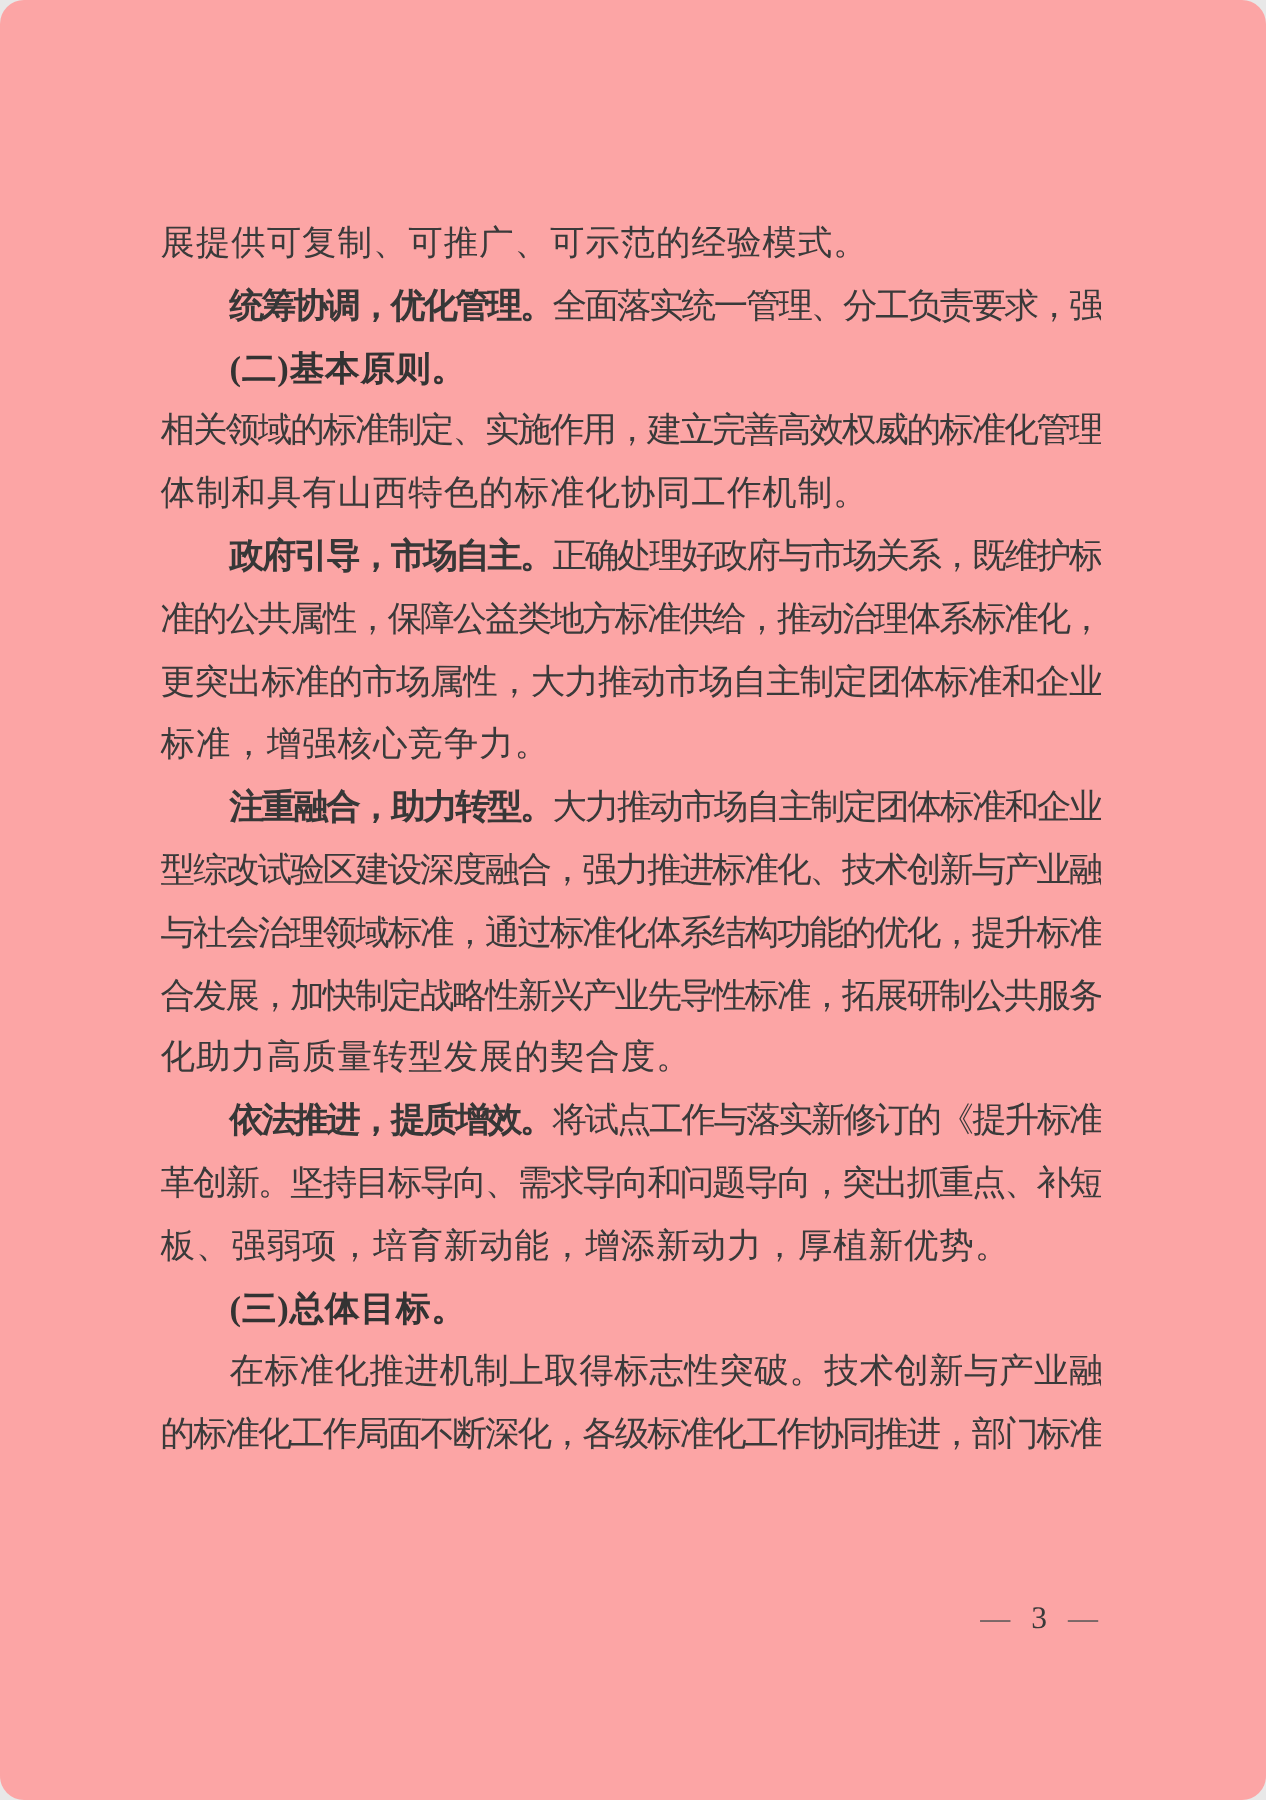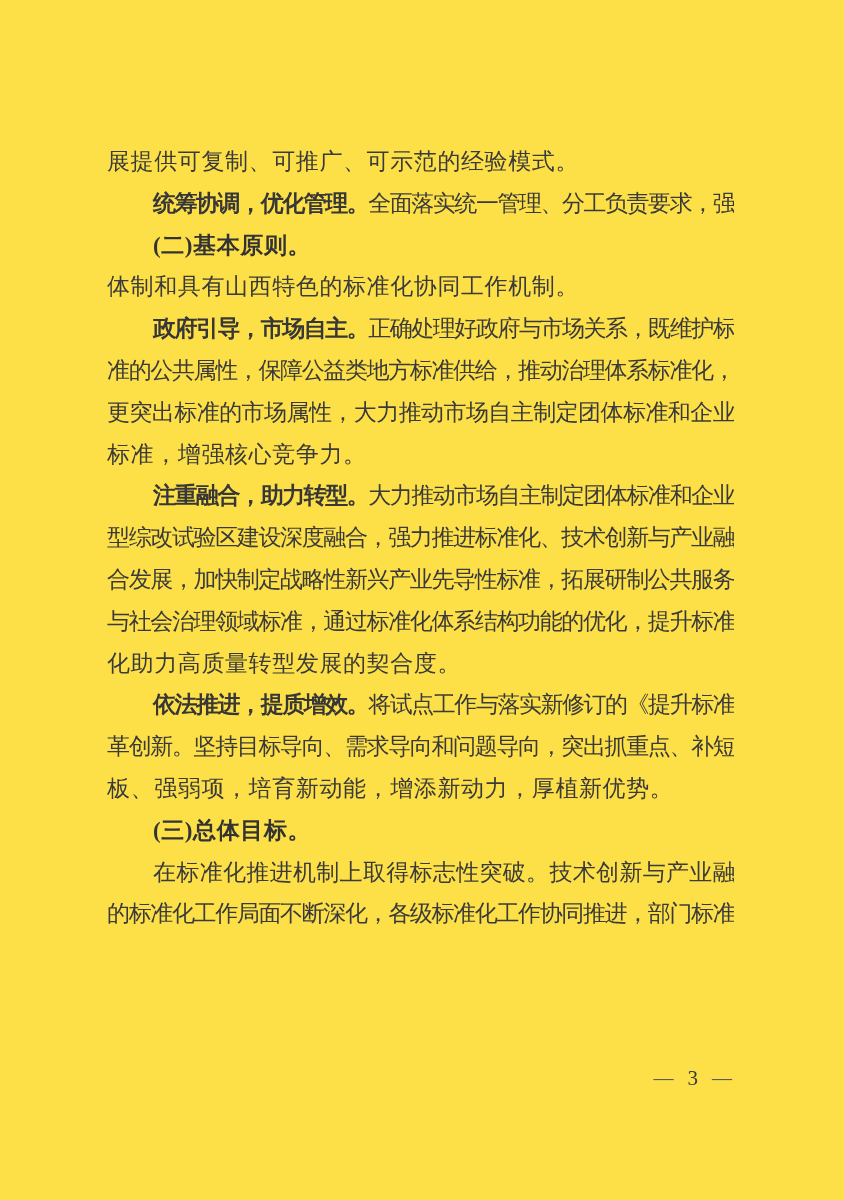--- a/index.html
+++ b/index.html
@@ -4,24 +4,25 @@
 <style>
   html, body {
     margin: 0;
     padding: 0;
     background: #e8e8e8;
   }
   .page {
     position: relative;
     width: 844px;
     height: 1200px;
-    background: #fde047;
+    background: #fca5a5;
     font-family: "Liberation Serif", "DejaVu Serif", serif;
     overflow: hidden;
     margin: 0 auto;
+    border-radius: 16px;
   }
   .text-block {
     position: absolute;
     left: 107px;
     top: 141px;
     width: 627px;
   }
   .line {
     height: 41.8px;
     line-height: 41.8px;
@@ -71,29 +72,30 @@
 </style>
 </head>
 <body>
 
 <div class="page">
 
   <div class="text-block">
       <div class="line"><span class="seg-body">展提供可复制、可推广、可示范的经验模式。</span></div>
       <div class="line indent fill"><span class="seg-lead">统筹协调，优化管理。</span><span class="seg-body">全面落实统一管理、分工负责要求，强</span></div>
       <div class="line indent"><span class="seg-heading">(二)基本原则。</span></div>
+      <div class="line fill"><span class="seg-body">相关领域的标准制定、实施作用，建立完善高效权威的标准化管理</span></div>
       <div class="line"><span class="seg-body">体制和具有山西特色的标准化协同工作机制。</span></div>
       <div class="line indent fill"><span class="seg-lead">政府引导，市场自主。</span><span class="seg-body">正确处理好政府与市场关系，既维护标</span></div>
       <div class="line fill"><span class="seg-body">准的公共属性，保障公益类地方标准供给，推动治理体系标准化，</span></div>
       <div class="line fill"><span class="seg-body">更突出标准的市场属性，大力推动市场自主制定团体标准和企业</span></div>
       <div class="line"><span class="seg-body">标准，增强核心竞争力。</span></div>
       <div class="line indent fill"><span class="seg-lead">注重融合，助力转型。</span><span class="seg-body">大力推动市场自主制定团体标准和企业</span></div>
       <div class="line fill"><span class="seg-body">型综改试验区建设深度融合，强力推进标准化、技术创新与产业融</span></div>
+      <div class="line fill"><span class="seg-body">与社会治理领域标准，通过标准化体系结构功能的优化，提升标准</span></div>
       <div class="line fill"><span class="seg-body">合发展，加快制定战略性新兴产业先导性标准，拓展研制公共服务</span></div>
-      <div class="line fill"><span class="seg-body">与社会治理领域标准，通过标准化体系结构功能的优化，提升标准</span></div>
       <div class="line"><span class="seg-body">化助力高质量转型发展的契合度。</span></div>
       <div class="line indent fill"><span class="seg-lead">依法推进，提质增效。</span><span class="seg-body">将试点工作与落实新修订的《提升标准</span></div>
       <div class="line fill"><span class="seg-body">革创新。坚持目标导向、需求导向和问题导向，突出抓重点、补短</span></div>
       <div class="line"><span class="seg-body">板、强弱项，培育新动能，增添新动力，厚植新优势。</span></div>
       <div class="line indent"><span class="seg-heading">(三)总体目标。</span></div>
       <div class="line indent fill"><span class="seg-body">在标准化推进机制上取得标志性突破。技术创新与产业融</span></div>
       <div class="line fill"><span class="seg-body">的标准化工作局面不断深化，各级标准化工作协同推进，部门标准</span></div>
     </div>
 
   <div class="footer">

